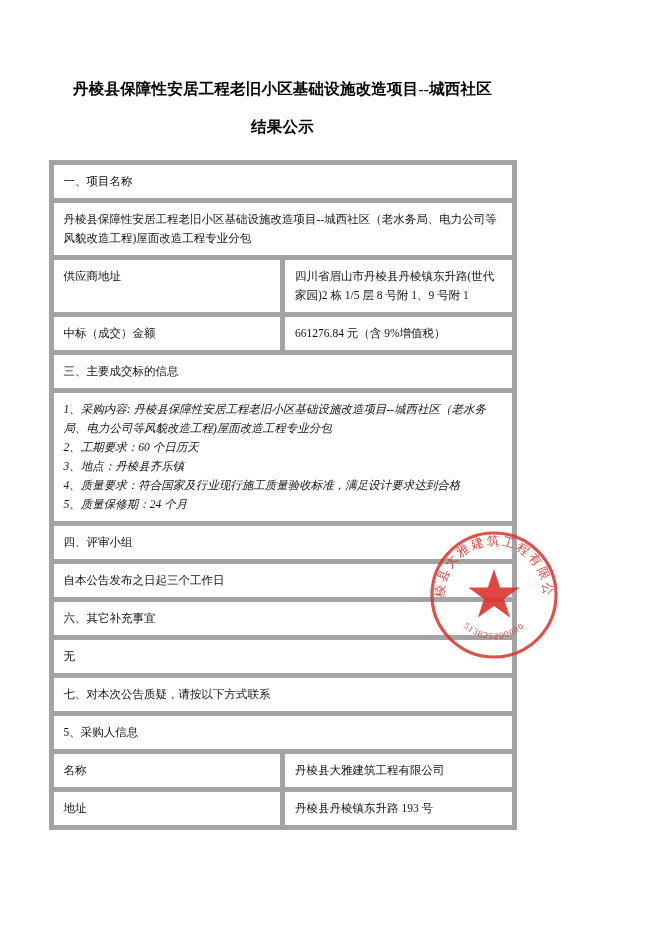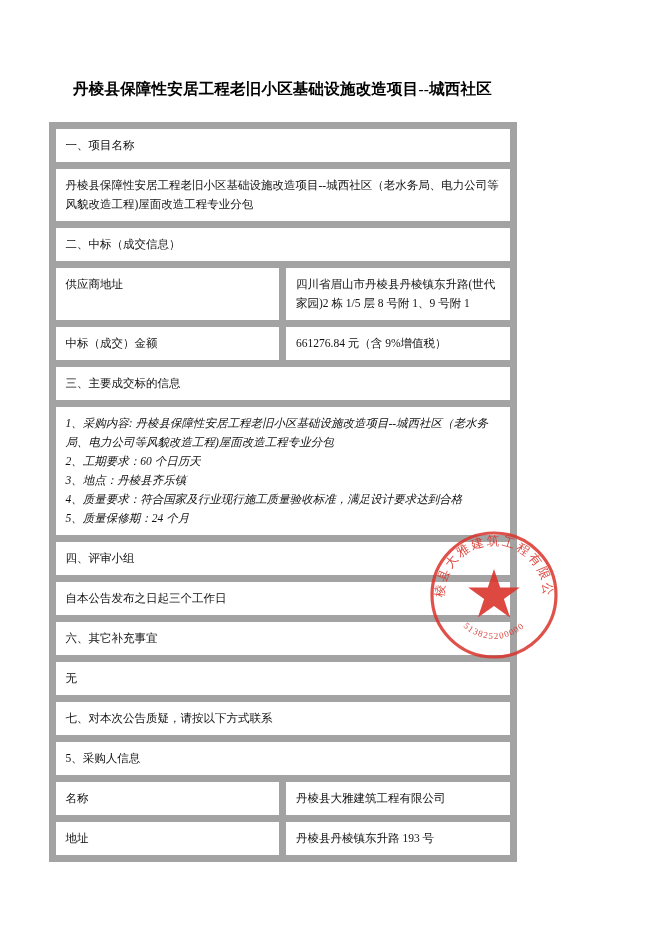--- a/index.html
+++ b/index.html
@@ -42,21 +42,21 @@
     font-weight: bold;
   }
 
   table.doc {
     border-collapse: collapse;
     width: 468px;
     margin: 14px auto 0 auto;
     table-layout: fixed;
   }
   table.doc td {
-    border: 7px solid #a3a3a3;
+    border: 5px solid #a3a3a3;
     padding: 7px 10px;
     font-size: 11.5px;
     line-height: 19px;
     vertical-align: top;
     color: #111;
   }
   td.section {
     font-size: 11.5px;
     padding: 9px 10px;
   }
@@ -88,32 +88,30 @@
     font-family: "Liberation Serif", serif;
   }
 </style>
 </head>
 <body>
 
 <div class="page">
 
   <div class="title-block">
     <div class="title-line l1">丹棱县保障性安居工程老旧小区基础设施改造项目--城西社区</div>
+    <div class="title-line l3">结果公示</div>
   </div>
 
   <table class="doc">
     <tbody>
         <tr>
       <td class="section" colspan="2">一、项目名称</td>
     </tr>
     <tr>
       <td class="content-cell" colspan="2">丹棱县保障性安居工程老旧小区基础设施改造项目--城西社区（老水务局、电力公司等风貌改造工程)屋面改造工程专业分包</td>
-    </tr>
-    <tr>
-      <td class="section" colspan="2">二、中标（成交信息）</td>
     </tr>
     <tr>
       <td class="label">供应商地址</td>
       <td class="value">四川省眉山市丹棱县丹棱镇东升路(世代家园)2 栋 1/5 层 8 号附 1、9 号附 1</td>
     </tr>
     <tr>
       <td class="label">中标（成交）金额</td>
       <td class="value">661276.84 元（含 9%增值税）</td>
     </tr>
     <tr>

